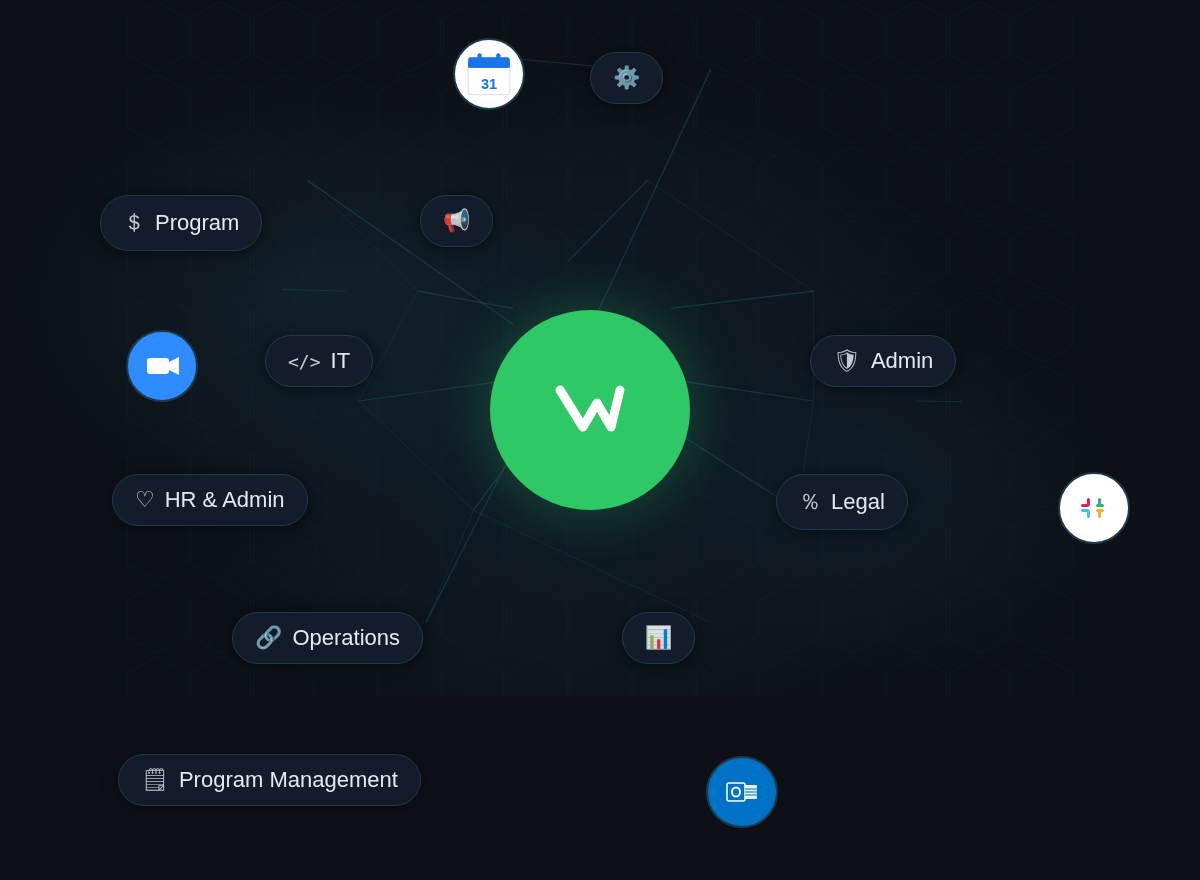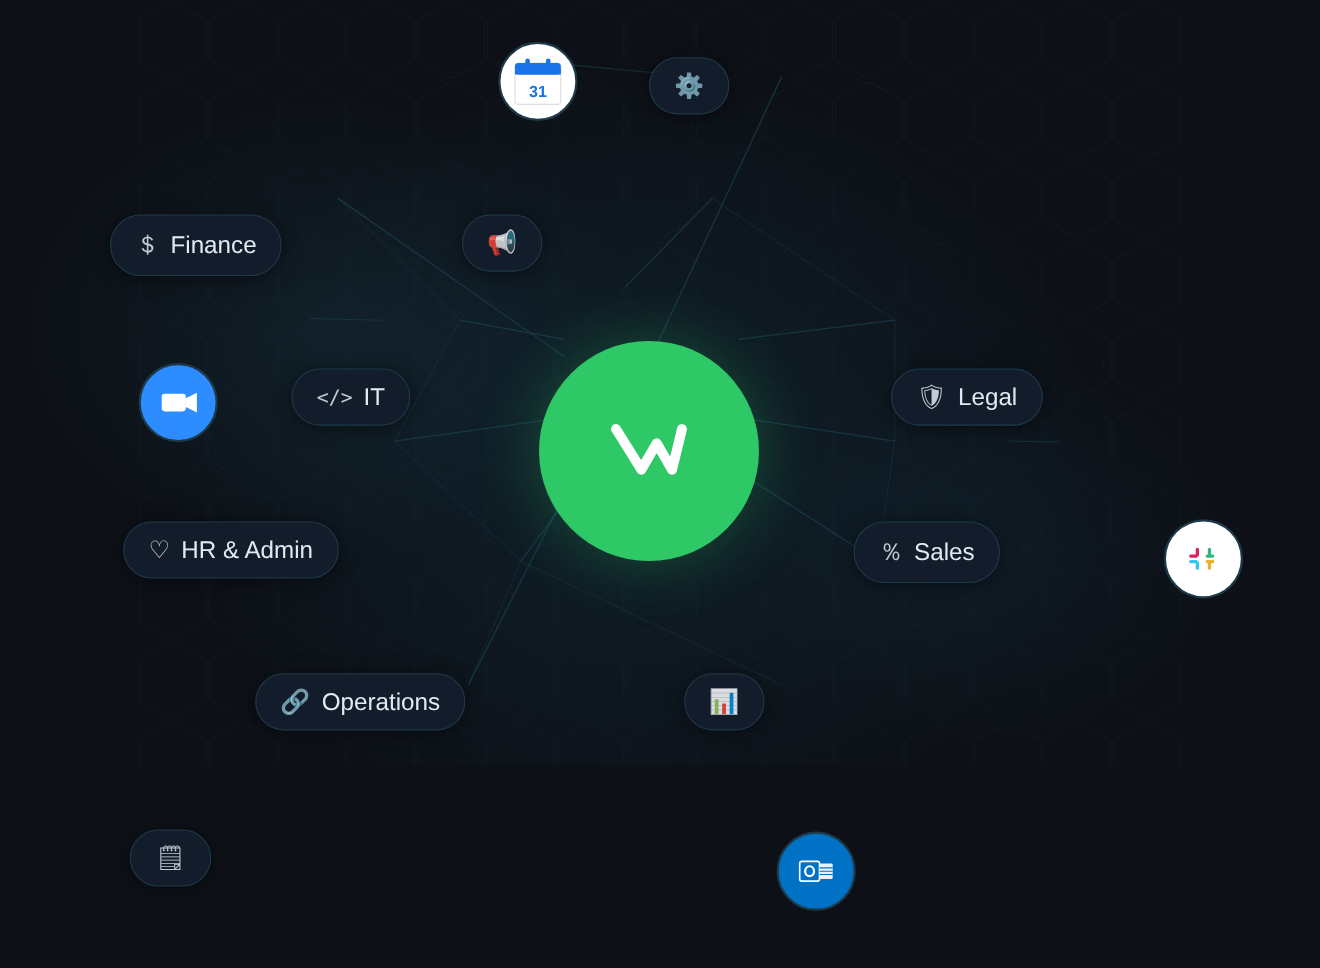--- a/index.html
+++ b/index.html
@@ -237,53 +237,54 @@
       <line x1="26" y1="26" x2="38" y2="26" stroke="#0072c6" stroke-width="1"></line>
     </svg>
   </div>
 
   <div class="chip" style="top:52px; left:590px;">
     <span class="chip-icon">⚙️</span>
   </div>
 
   <div class="chip" style="top:195px; left:100px;">
     <span class="chip-icon">＄</span>
-    <span>Finance</span>
+    <span>Program</span>
   </div>
 
   <div class="chip" style="top:195px; left:420px;">
     <span class="chip-icon">📢</span>
   </div>
 
   <div class="chip" style="top:335px; left:265px;">
     <span class="chip-icon" style="font-family:monospace; font-size:18px;">&lt;/&gt;</span>
     <span>IT</span>
   </div>
 
   <div class="chip" style="top:335px; left:810px;">
     <span class="chip-icon">🛡</span>
-    <span>Legal</span>
+    <span>Admin</span>
   </div>
 
   <div class="chip" style="top:474px; left:112px;">
     <span class="chip-icon">♡</span>
     <span>HR &amp; Admin</span>
   </div>
 
   <div class="chip" style="top:474px; left:776px;">
     <span class="chip-icon">％</span>
-    <span>Sales</span>
+    <span>Legal</span>
   </div>
 
   <div class="chip" style="top:612px; left:232px;">
     <span class="chip-icon">🔗</span>
     <span>Operations</span>
   </div>
 
   <div class="chip" style="top:612px; left:622px;">
     <span class="chip-icon">📊</span>
   </div>
 
   <div class="chip" style="top:754px; left:118px;">
     <span class="chip-icon">🗒</span>
+    <span>Program Management</span>
   </div>
 
 </div>
 
 </body></html>

